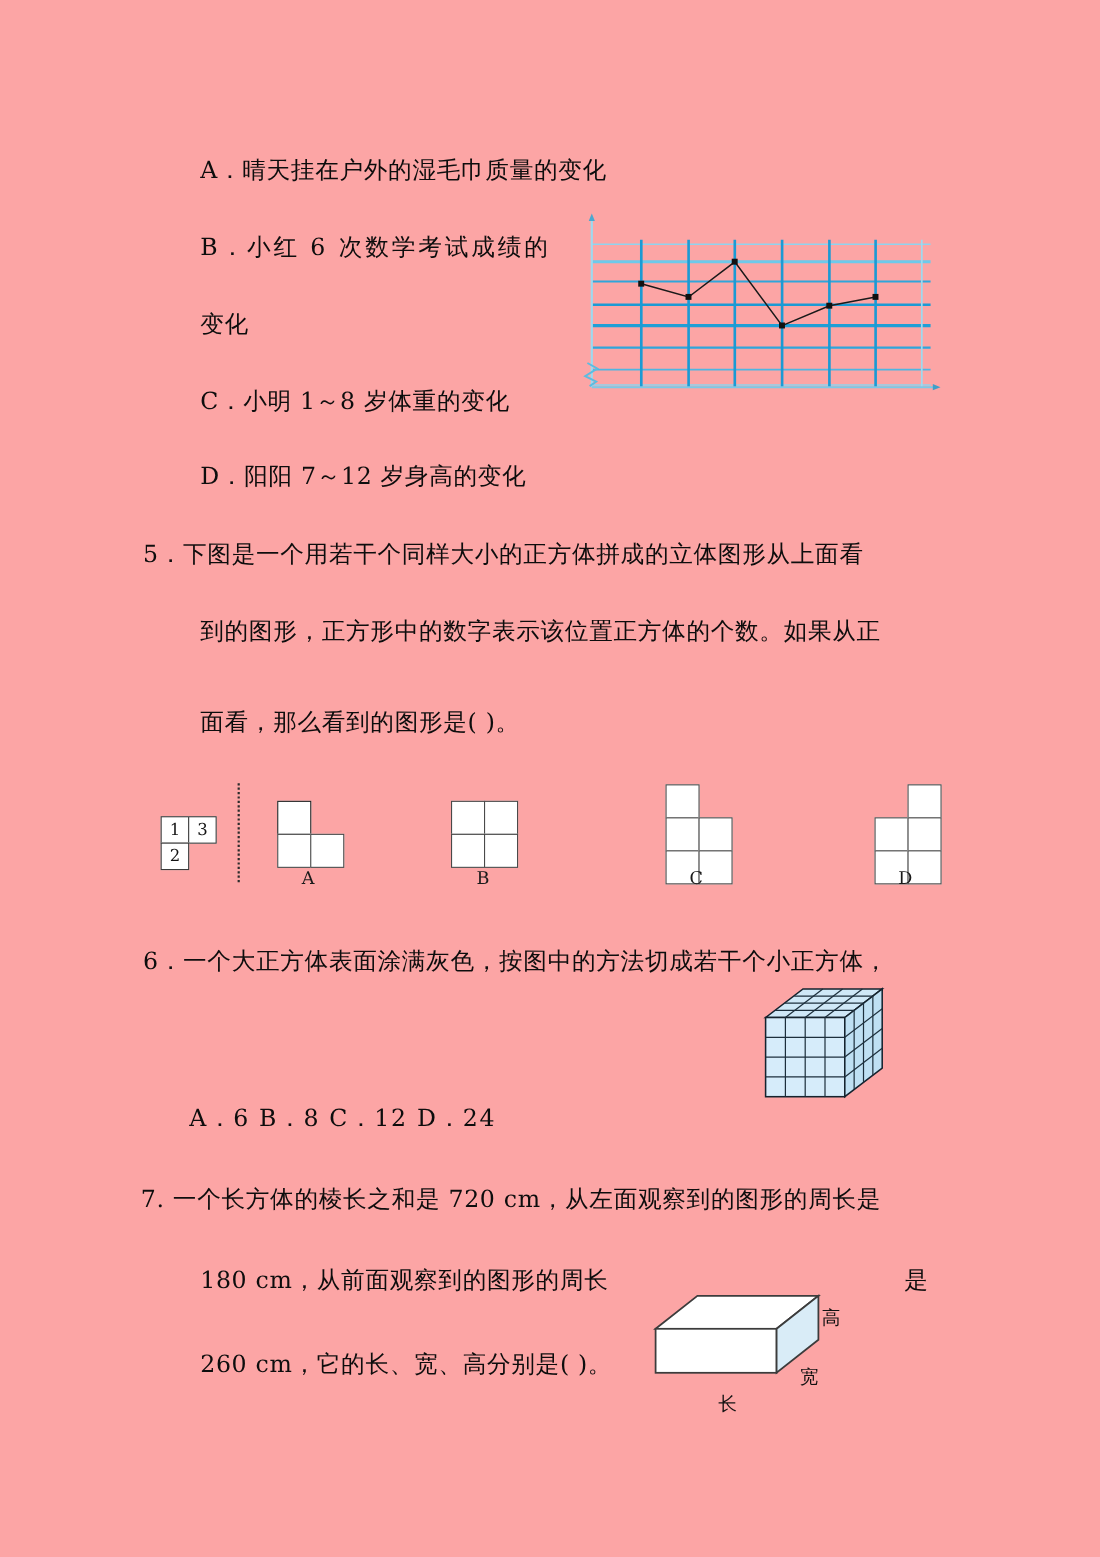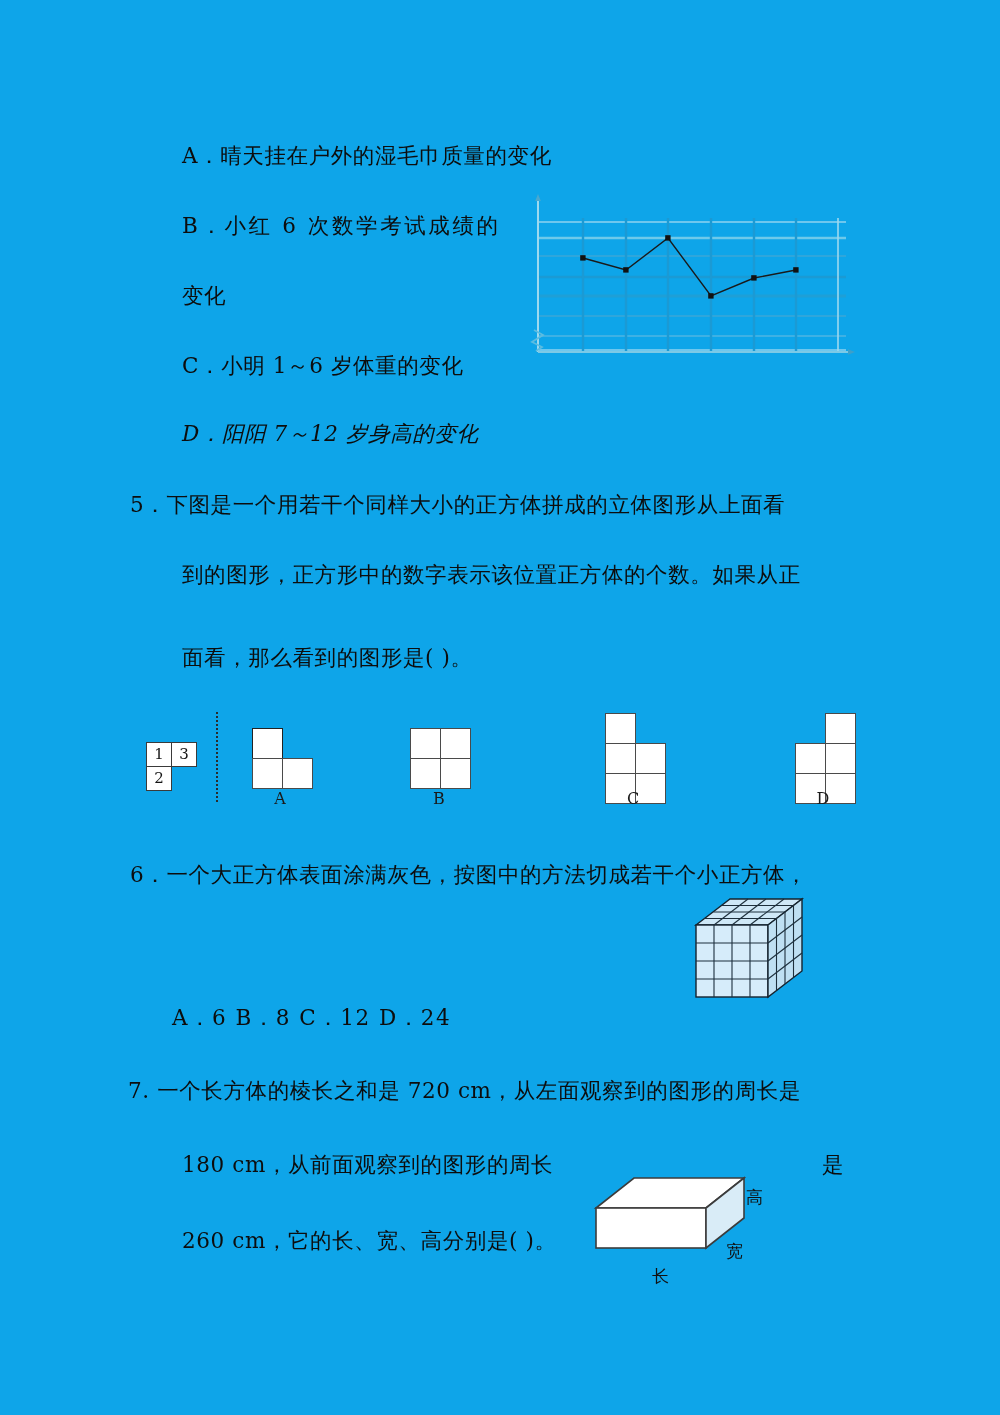--- a/index.html
+++ b/index.html
@@ -12,21 +12,21 @@
     height: 1415px;
     position: relative;
     font-family: "DejaVu Serif", "Liberation Serif", serif;
     color: #111111;
     overflow: hidden;
   }
 
   .page {
     position: absolute;
     inset: 0;
-    background: #0ea5e9;
+    background: #fca5a5;
   }
 
   
   .qline {
     position: absolute;
     font-size: 21.5px;
     line-height: 1.2;
     letter-spacing: 0.6px;
     white-space: nowrap;
     color: #0d0d0d;
@@ -127,23 +127,23 @@
 <body>
 
 <div class="page">
 
   <div class="qline" style="left:182px; top:143px;">A．晴天挂在户外的湿毛巾质量的变化</div>
 
   <div class="qline sp" style="left:182px; top:213px;">B．小红 6 次数学考试成绩的</div>
 
   <div class="qline" style="left:182px; top:283px;">变化</div>
 
-  <div class="qline" style="left:182px; top:353px;">C．小明 1～6 岁体重的变化</div>
-
-  <div class="qline" style="left:182px; top:421px;font-style:italic;">D．阳阳 7～12 岁身高的变化</div>
+  <div class="qline" style="left:182px; top:353px;">C．小明 1～8 岁体重的变化</div>
+
+  <div class="qline" style="left:182px; top:421px;">D．阳阳 7～12 岁身高的变化</div>
 
   <div id="chart-figure">
     <svg width="330" height="170" viewBox="0 0 330 170">
 
       <g>
         <line x1="10" y1="32" x2="318" y2="32" stroke="#8fd3ef" stroke-width="1.4"></line>
         <line x1="10" y1="48" x2="318" y2="48" stroke="#6ec9ea" stroke-width="2.6"></line>
         <line x1="10" y1="66" x2="318" y2="66" stroke="#2fa6db" stroke-width="1.8"></line>
         <line x1="10" y1="87" x2="318" y2="87" stroke="#1b9ad4" stroke-width="2.4"></line>
         <line x1="10" y1="106" x2="318" y2="106" stroke="#1f9fd6" stroke-width="2.8"></line>

